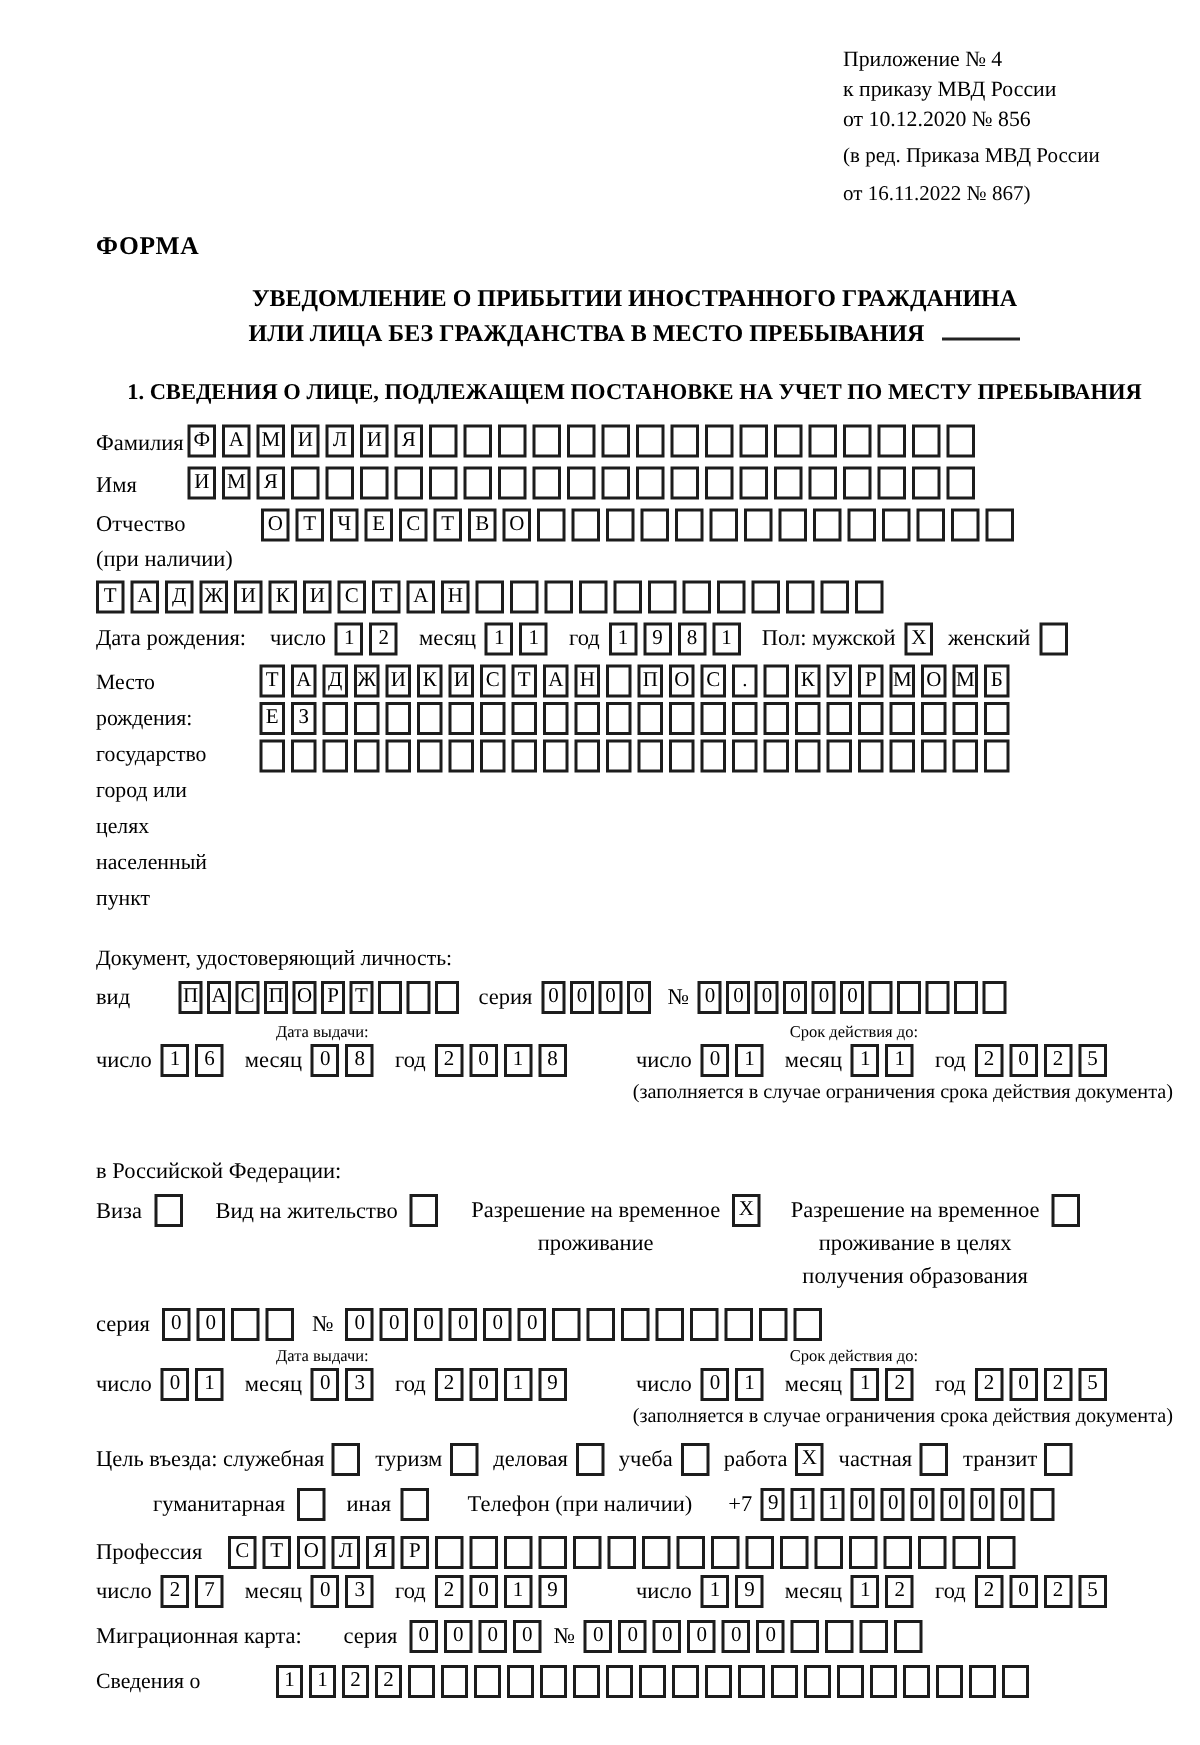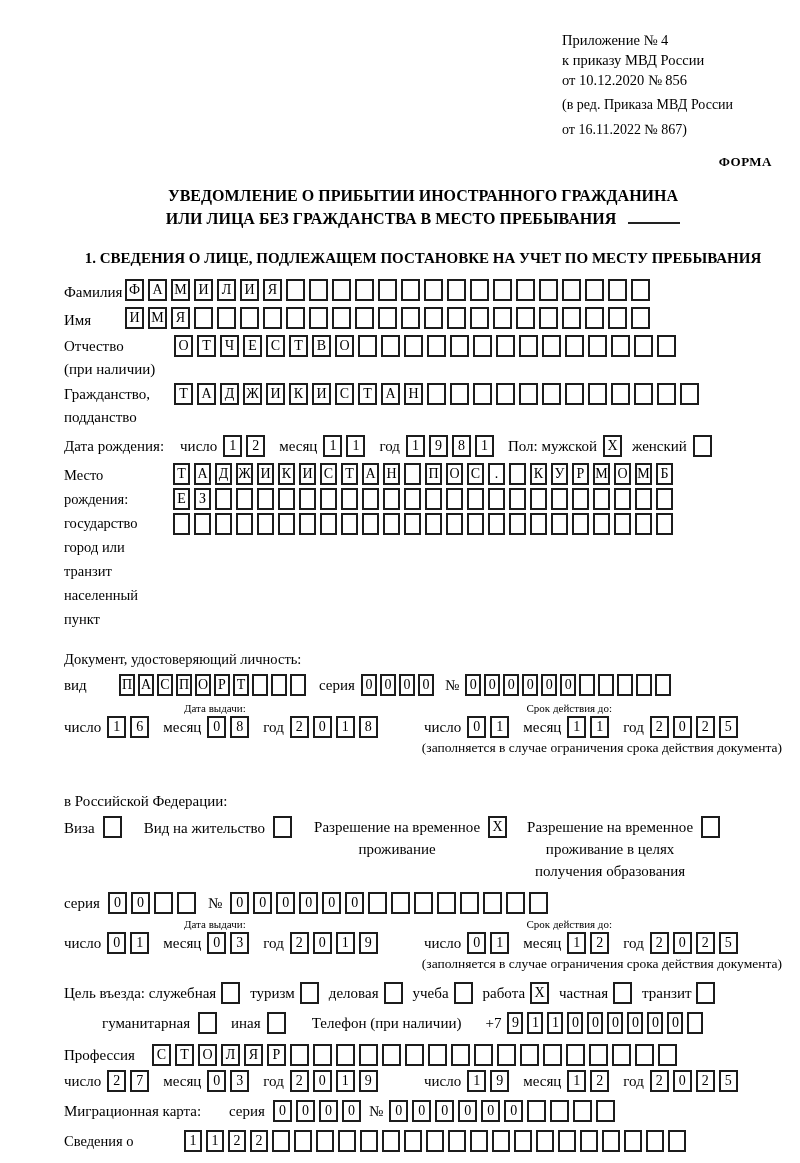--- a/index.html
+++ b/index.html
@@ -7,21 +7,21 @@
   body {
     width: 800px; height: 1163px; overflow: hidden;
     font-family: "Liberation Serif", "DejaVu Serif", serif;
     color: #000; font-size: 15px;
   }
   .page { padding: 30px 18px 0 64px; }
 
   
   .appendix { margin-left: 498px; width: 250px; font-size: 14.5px; line-height: 20px; }
   .appendix .sub { font-size: 14px; margin-top: 5px; }
-  .forma { text-align: right; font-weight: bold; font-size: 13px; margin: 14px 10px 0 0; letter-spacing: .5px; }
+  .forma { font-weight: bold; font-size: 17px; margin: 14px 10px 0 0; letter-spacing: .5px; }
 
   
   .title { text-align: center; font-weight: bold; font-size: 16px; line-height: 23px; margin-top: 14px; }
   .t-underline { display: inline-block; width: 52px; border-bottom: 2px solid #222; margin-left: 12px; height: 14px; }
   .sec-head { text-align: center; font-weight: bold; font-size: 15px; margin-top: 20px; }
 
   
   .frm { margin-top: 12px; }
   .row { display: flex; align-items: flex-start; margin-bottom: 2px; }
   .row.ac { align-items: center; }
@@ -180,24 +180,20 @@
           <span class="cell"></span>
           <span class="cell"></span>
           <span class="cell"></span>
           <span class="cell"></span>
           <span class="cell"></span>
           <span class="cell"></span>
         </span>
     </div>
 
     <div class="row">
-      <span class="twolbl">
-        <span>Гражданство,</span><br>
-        <span>подданство</span>
-      </span>
       <span class="cells">
           <span class="cell">Т</span>
           <span class="cell">А</span>
           <span class="cell">Д</span>
           <span class="cell">Ж</span>
           <span class="cell">И</span>
           <span class="cell">К</span>
           <span class="cell">И</span>
           <span class="cell">С</span>
           <span class="cell">Т</span>
@@ -256,21 +252,21 @@
           <span class="cells cb">
             <span class="cell"></span>
           </span>
         </span>
     </div>
 
     <div class="bp-block">
       <span class="bp-labels">
         <span>Место рождения:</span><br>
         <span>государство</span><br>
-        <span>город или транзит</span><br>
+        <span>город или целях</span><br>
         <span>населенный пункт</span>
       </span>
       <span class="bp-rows">
         <span class="row">
             <span class="cells cells-sm">
               <span class="cell">Т</span>
               <span class="cell">А</span>
               <span class="cell">Д</span>
               <span class="cell">Ж</span>
               <span class="cell">И</span>

